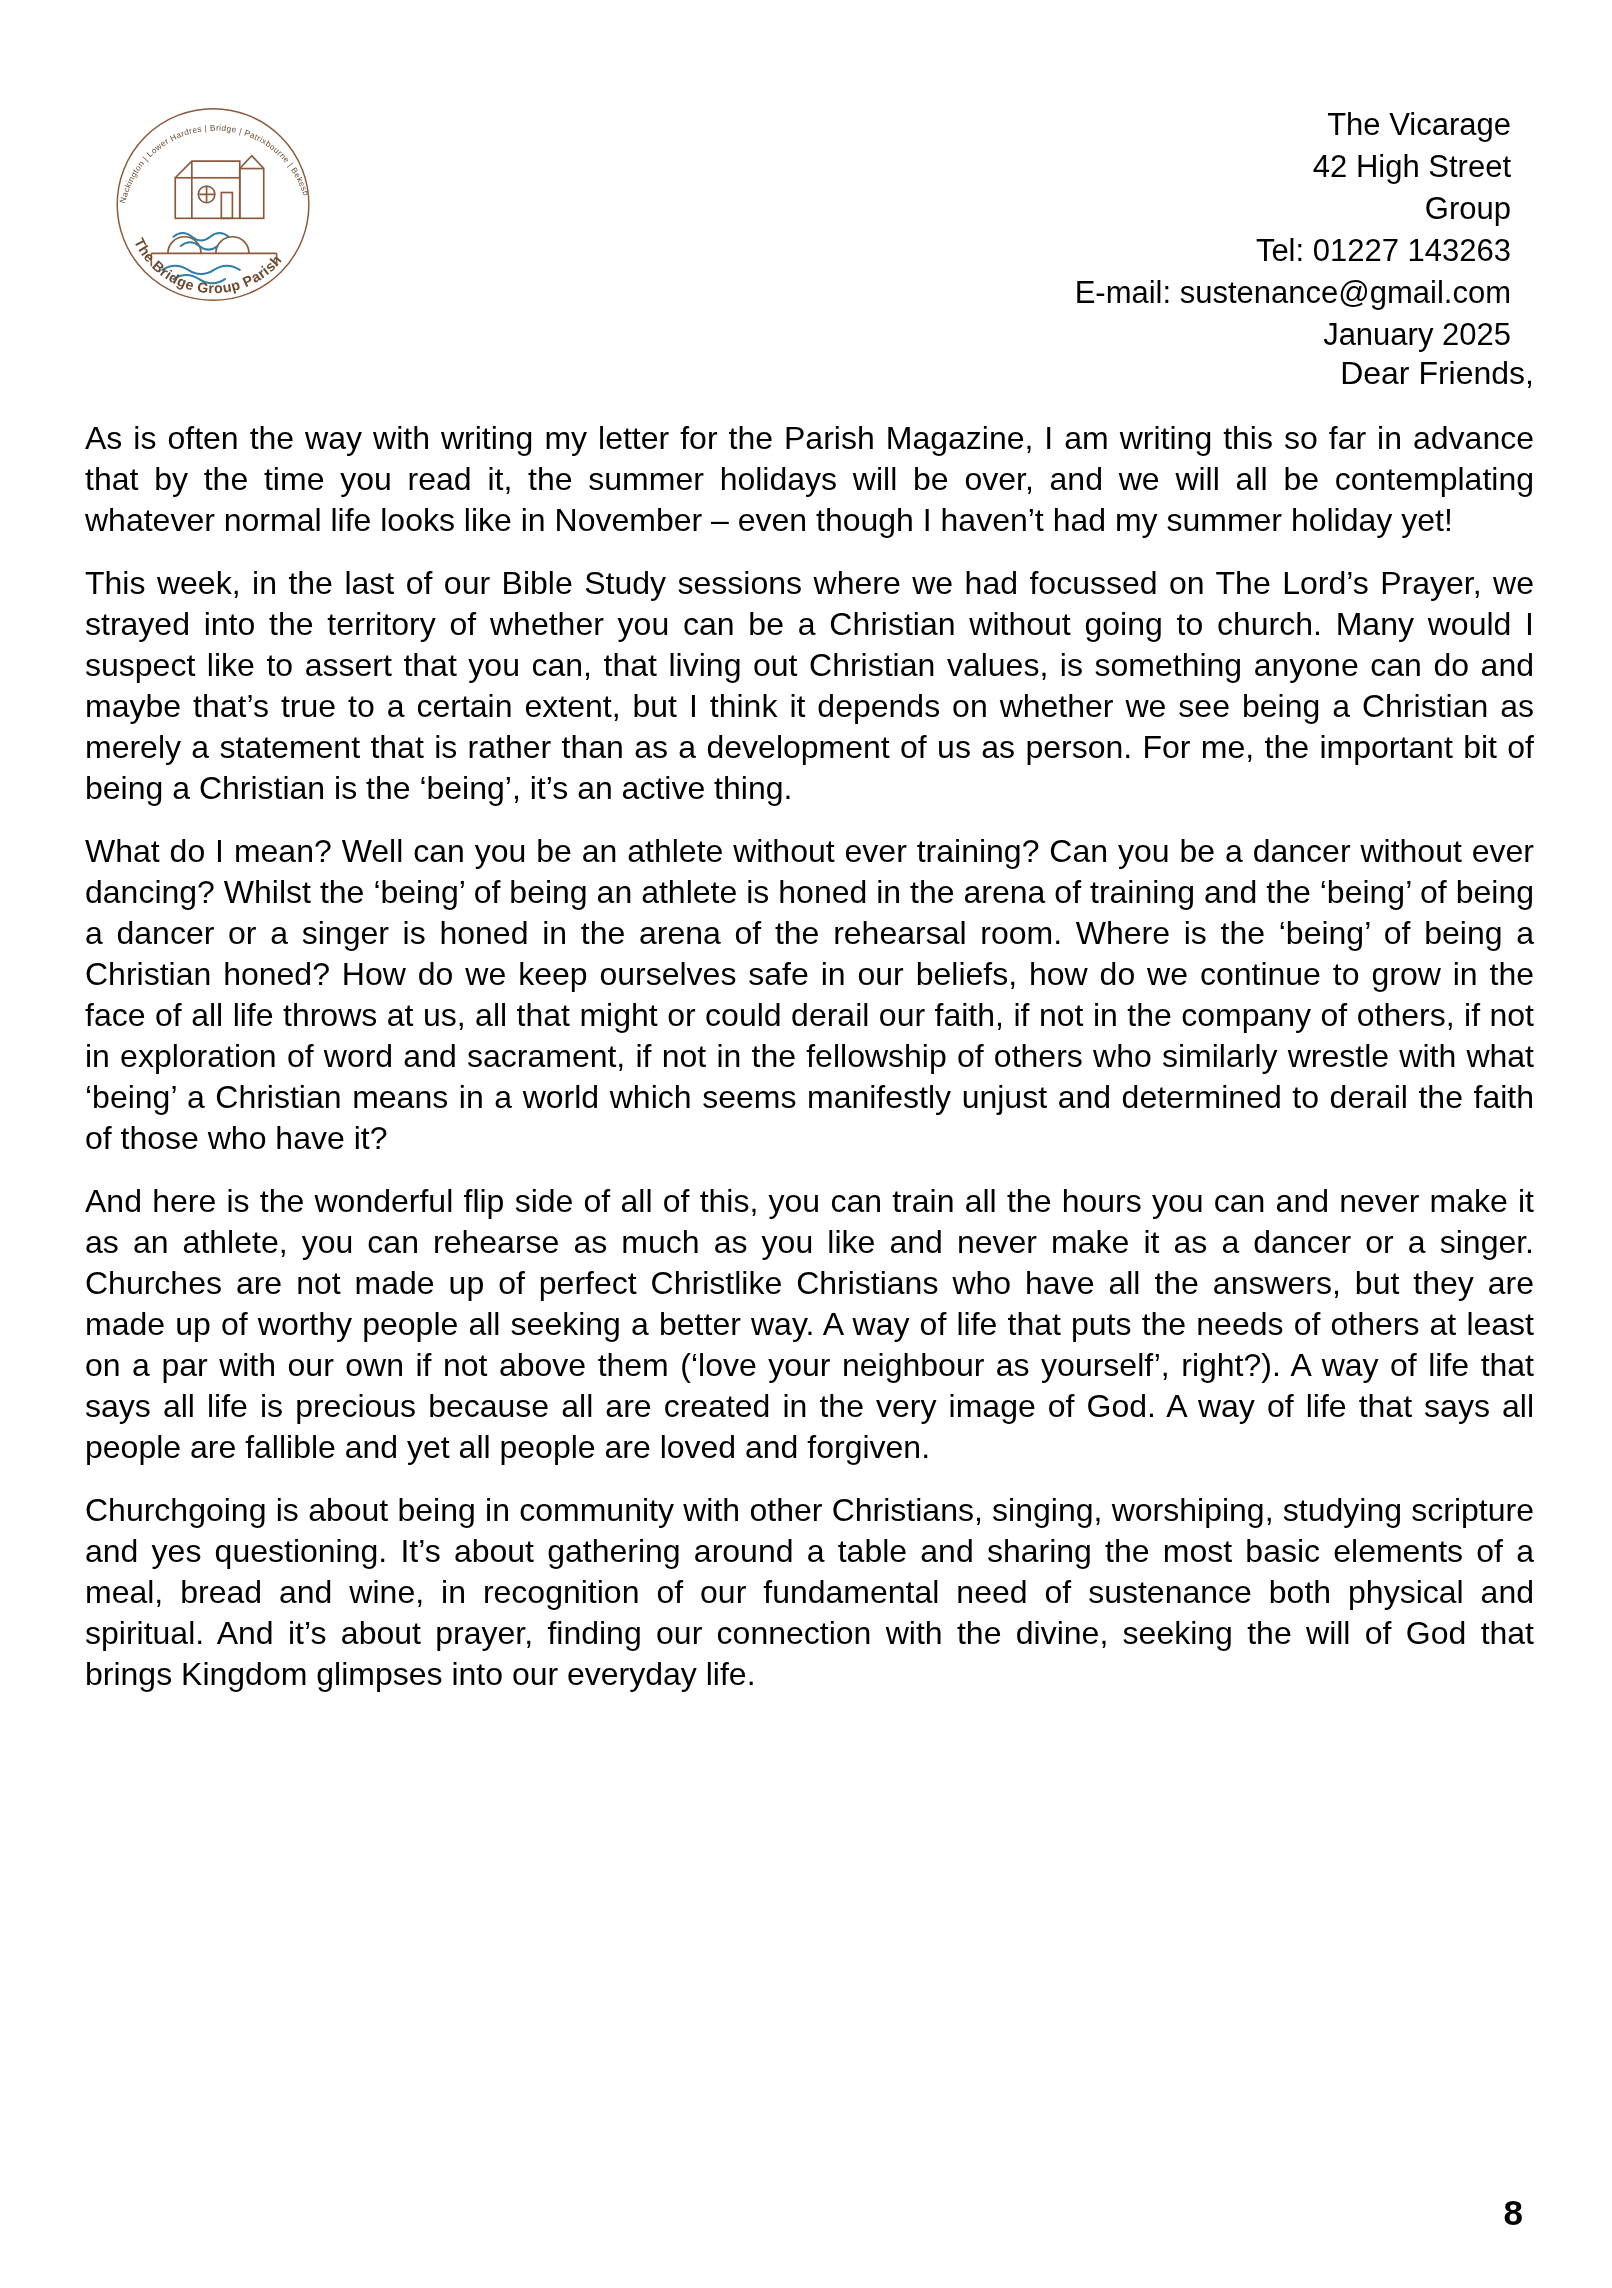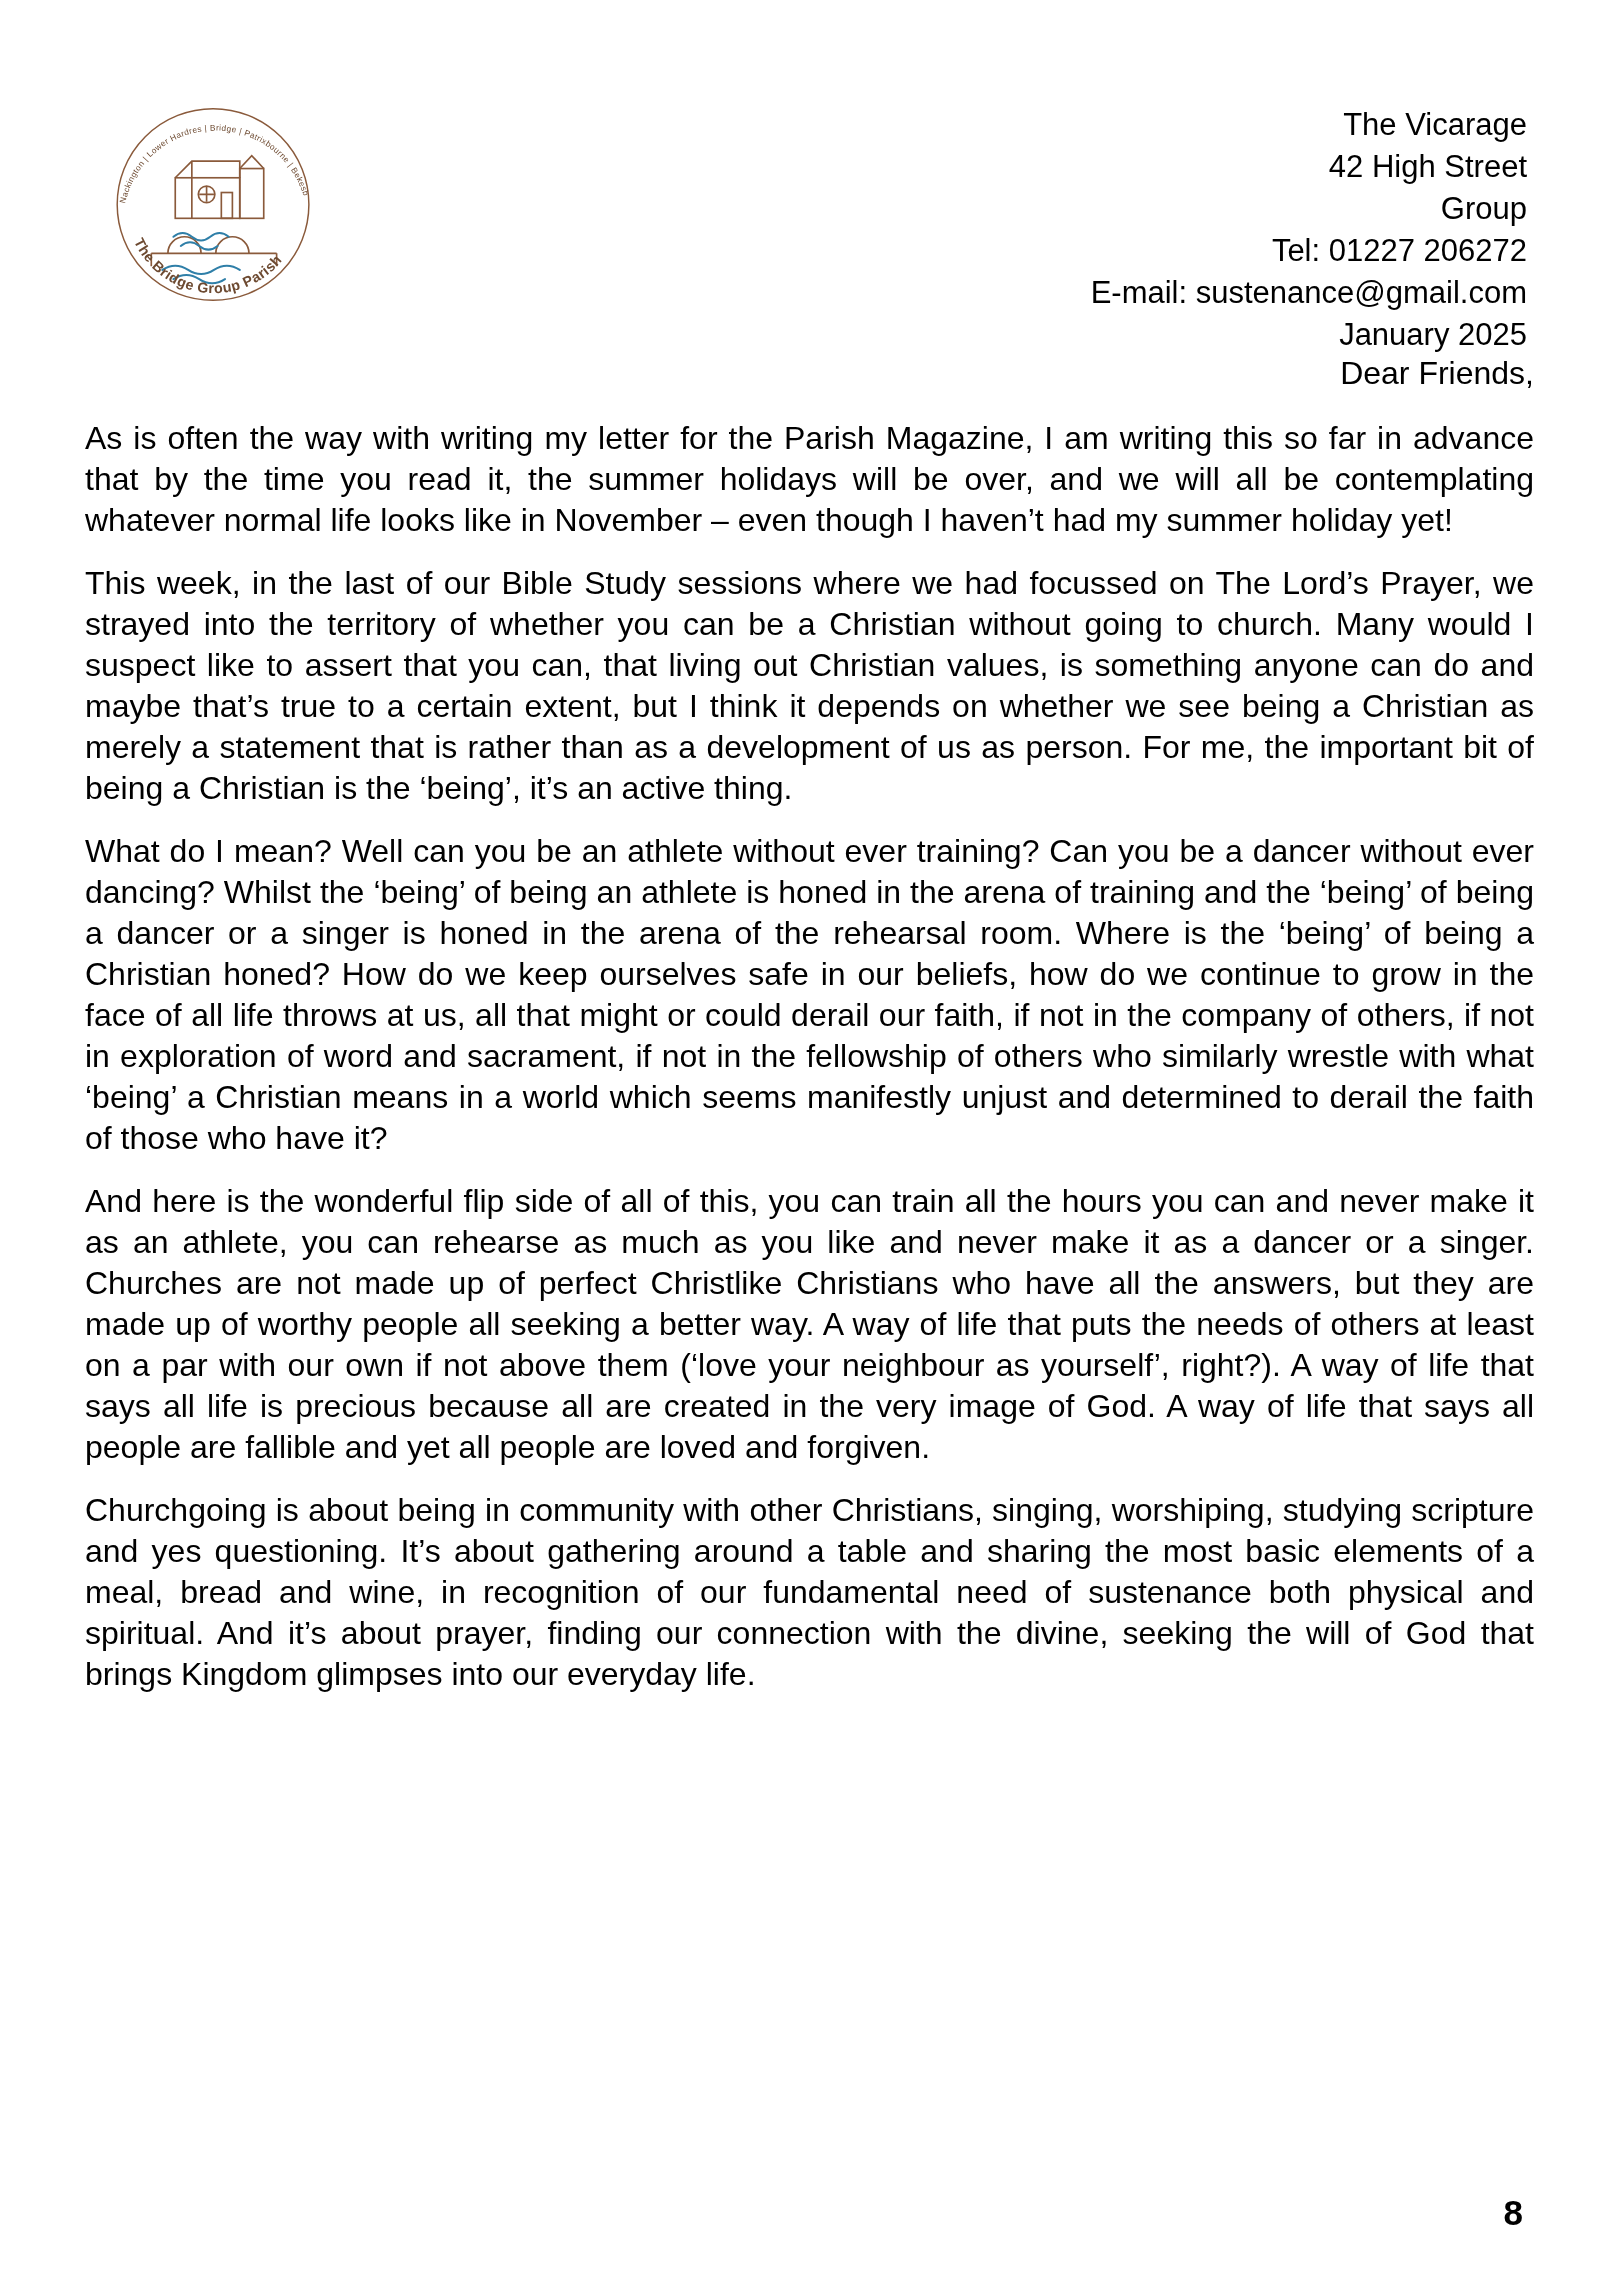--- a/index.html
+++ b/index.html
@@ -35,21 +35,21 @@
     width: 235px;
     height: 231px;
   }
   .logo-svg {
     display: block;
     width: 235px;
     height: 231px;
   }
   .address-block {
     position: absolute;
-    right: 85px;
+    right: 101px;
     top: 14.8px;
     text-align: right;
     font-size: 31px;
     line-height: 42px;
     color: #000;
     white-space: nowrap;
   }
   .address-block div {
     font-size: 31px;
     line-height: 42px;
@@ -138,21 +138,21 @@
         <text font-family="Liberation Sans, sans-serif" font-size="15.5" fill="#6d4a31" font-weight="bold" letter-spacing="0.5">
           <textPath href="#arcBottom" startOffset="6%">The Bridge Group Parish</textPath>
         </text>
       </svg>
     </div>
 
     <div class="address-block">
       <div>The Vicarage</div>
       <div>42 High Street</div>
       <div>Group</div>
-      <div>Tel: 01227 206272</div>
+      <div>Tel: 01227 143263</div>
       <div>E-mail: sustenance@gmail.com</div>
       <div>January 2025</div>
     </div>
   </div>
 
   <div class="letter">
     <p class="salutation">Dear Friends,</p>
     <p class="para">As is often the way with writing my letter for the Parish Magazine, I am writing this so far in advance that by the time you read it, the summer holidays will be over, and we will all be contemplating whatever normal life looks like in November – even though I haven’t had my summer holiday yet!</p>
     <p class="para">This week, in the last of our Bible Study sessions where we had focussed on The Lord’s Prayer, we strayed into the territory of whether you can be a Christian without going to church. Many would I suspect like to assert that you can, that living out Christian values, is something anyone can do and maybe that’s true to a certain extent, but I think it depends on whether we see being a Christian as merely a statement that is rather than as a development of us as person. For me, the important bit of being a Christian is the ‘being’, it’s an active thing.</p>
     <p class="para">What do I mean? Well can you be an athlete without ever training? Can you be a dancer without ever dancing? Whilst the ‘being’ of being an athlete is honed in the arena of training and the ‘being’ of being a dancer or a singer is honed in the arena of the rehearsal room. Where is the ‘being’ of being a Christian honed? How do we keep ourselves safe in our beliefs, how do we continue to grow in the face of all life throws at us, all that might or could derail our faith, if not in the company of others, if not in exploration of word and sacrament, if not in the fellowship of others who similarly wrestle with what ‘being’ a Christian means in a world which seems manifestly unjust and determined to derail the faith of those who have it?</p>

